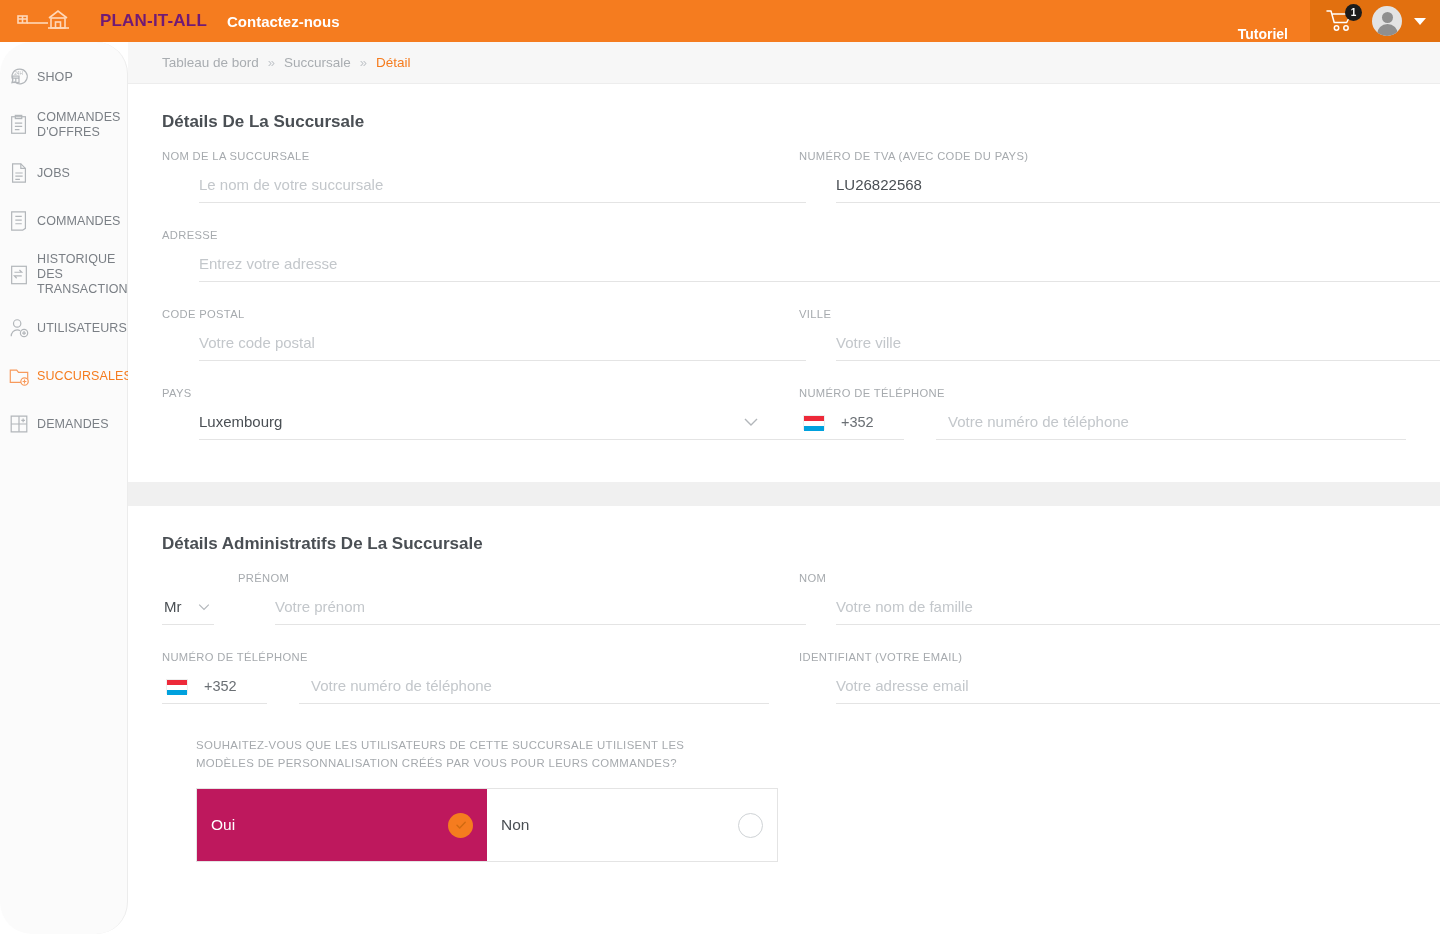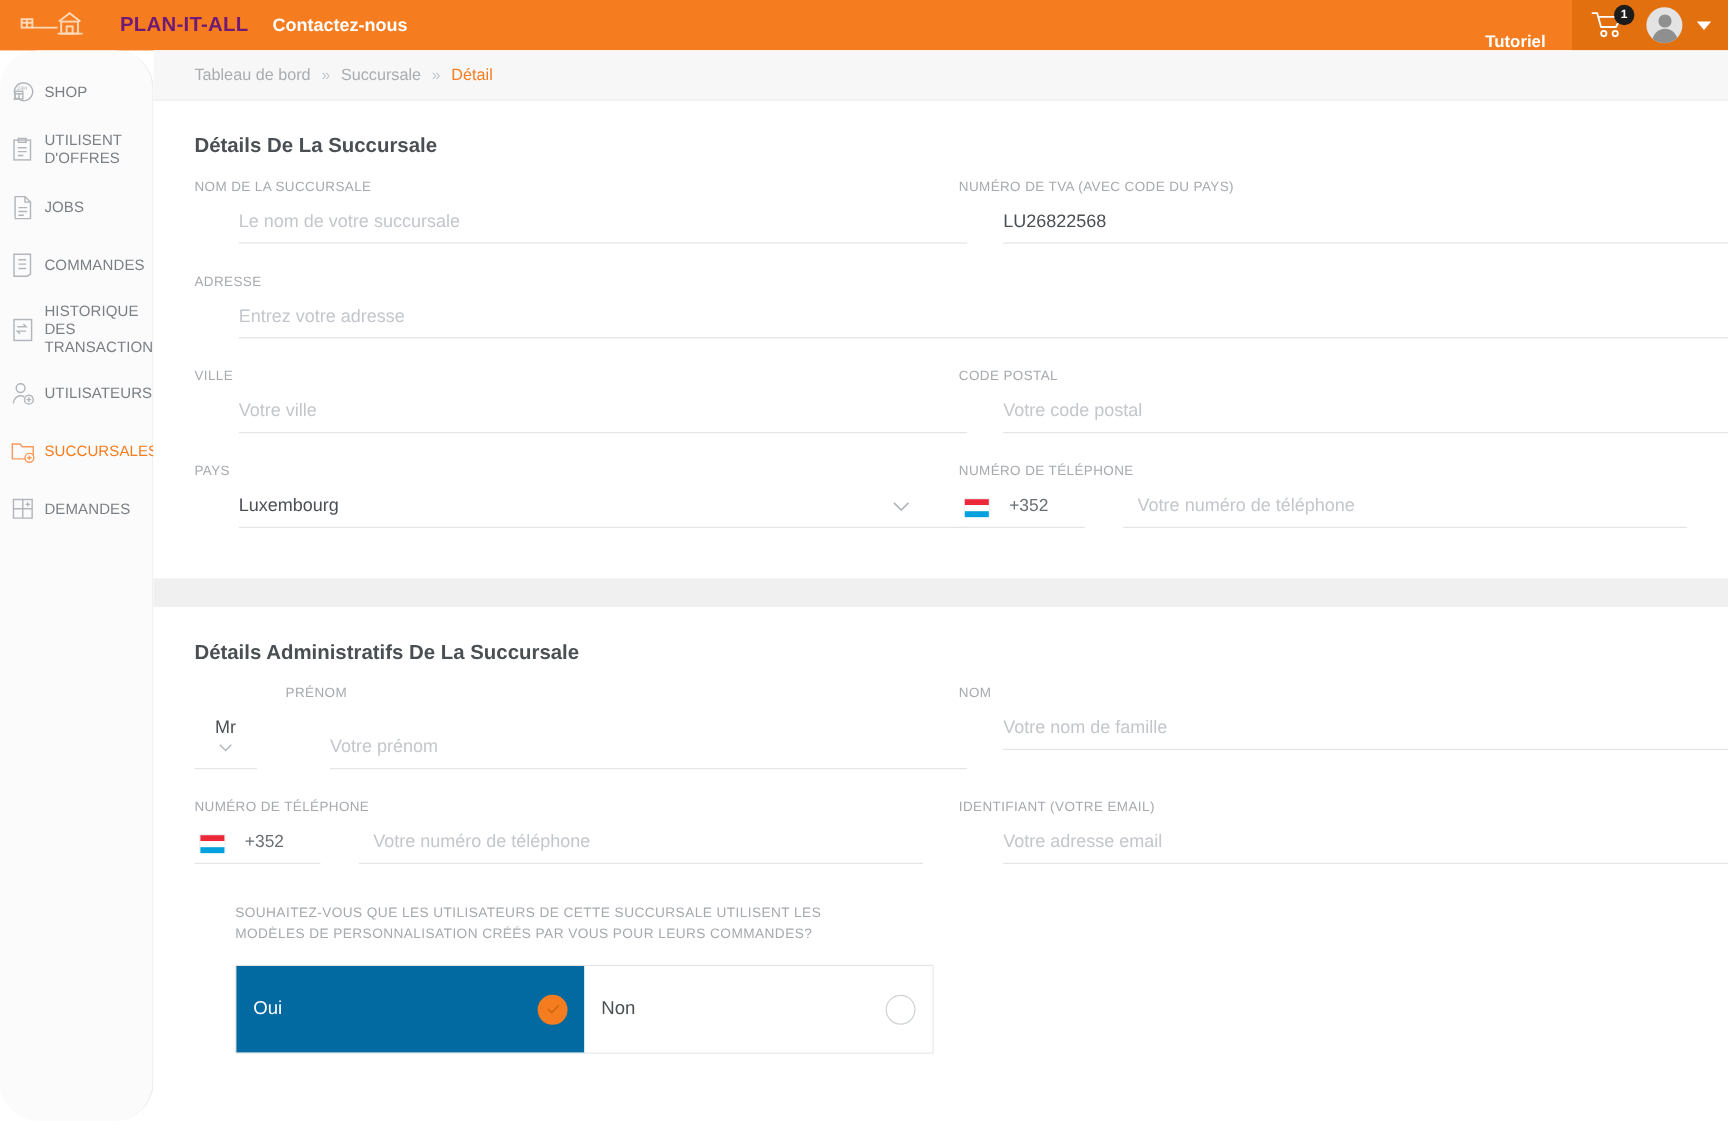--- a/index.html
+++ b/index.html
@@ -148,40 +148,40 @@
     font-family: "Liberation Sans", sans-serif;
   }
   .phone-input::placeholder { color: #c3c7cb; }
 
   
   .title-name-row { display: flex; align-items: flex-end; }
   .title-select {
     width: 52px; border-bottom: 1px solid #e4e4e4;
     display: flex; align-items: center; justify-content: space-between;
     padding: 3px 2px 9px 2px; cursor: pointer;
-    font-size: 15px; color: #4a4f54; flex-direction: column;
+    font-size: 15px; color: #4a4f54;
   }
   .name-field { flex: 1 1 auto; margin-left: 24px; }
 
   
   .question-block { margin-top: 6px; padding-left: 34px; }
   .question-text {
     font-size: 11.4px; color: #a6aaae; letter-spacing: .35px;
     text-transform: uppercase; line-height: 18px; max-width: 540px;
     margin-bottom: 16px;
   }
   .choice-group {
     display: flex; width: 582px; border: 1px solid #e4e4e4;
   }
   .choice {
     flex: 1 1 0; height: 72px; display: flex; align-items: center;
     justify-content: space-between; padding: 0 14px 0 14px;
     cursor: pointer; background: #ffffff;
   }
-  .choice.selected { background: #0369a1; }
+  .choice.selected { background: #be185d; }
   .choice .clabel { font-size: 15.5px; color: #4a4f54; }
   .choice.selected .clabel { color: #ffffff; }
   .radio-empty {
     width: 25px; height: 25px; border-radius: 50%;
     border: 1px solid #cfd3d6; background: transparent;
   }
   .radio-checked {
     width: 25px; height: 25px; border-radius: 50%;
     background: #f57c1f; display: flex; align-items: center;
     justify-content: center;
@@ -244,21 +244,21 @@
   </div>
 
   <div class="side-item">
     <svg class="ico" viewBox="0 0 24 24">
       <g fill="none" stroke="#b2b6ba" stroke-width="1.3">
         <rect x="4" y="3" width="15" height="18"></rect>
         <rect x="8" y="1.5" width="7" height="3.5"></rect>
         <path d="M7.5 10h8 M7.5 13.5h8 M7.5 17h5"></path>
       </g>
     </svg>
-    <span>UTILISENT D'OFFRES</span>
+    <span>COMMANDES D'OFFRES</span>
   </div>
 
   <div class="side-item">
     <svg class="ico" viewBox="0 0 24 24">
       <g fill="none" stroke="#b2b6ba" stroke-width="1.3">
         <path d="M5 2h9l5 5v15H5z"></path>
         <path d="M14 2v5h5"></path>
         <path d="M8 12h8 M8 15.5h8 M8 19h5"></path>
       </g>
     </svg>
@@ -353,28 +353,28 @@
         <div class="field">
           <div class="flabel">ADRESSE</div>
           <input class="finput" type="text" placeholder="Entrez votre adresse" style="">
         </div>
       </div>
     </div>
 
     <div class="row">
       <div class="col">
         <div class="field">
+          <div class="flabel">CODE POSTAL</div>
+          <input class="finput" type="text" placeholder="Votre code postal" style="">
+        </div>
+      </div>
+      <div class="col">
+        <div class="field">
           <div class="flabel">VILLE</div>
           <input class="finput" type="text" placeholder="Votre ville" style="">
-        </div>
-      </div>
-      <div class="col">
-        <div class="field">
-          <div class="flabel">CODE POSTAL</div>
-          <input class="finput" type="text" placeholder="Votre code postal" style="">
         </div>
       </div>
     </div>
 
     <div class="row">
       <div class="col">
         <div class="field">
           <div class="flabel">PAYS</div>
           <div class="select-wrap select-narrow">
             <input class="finput" type="text" readonly="" value="Luxembourg" style="">

